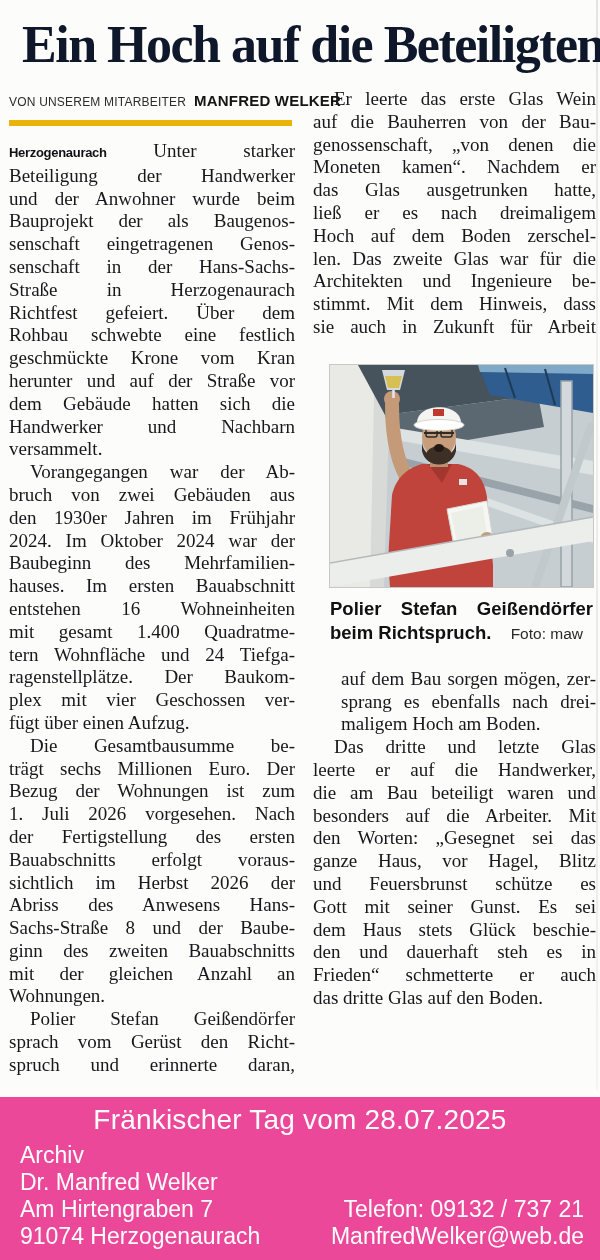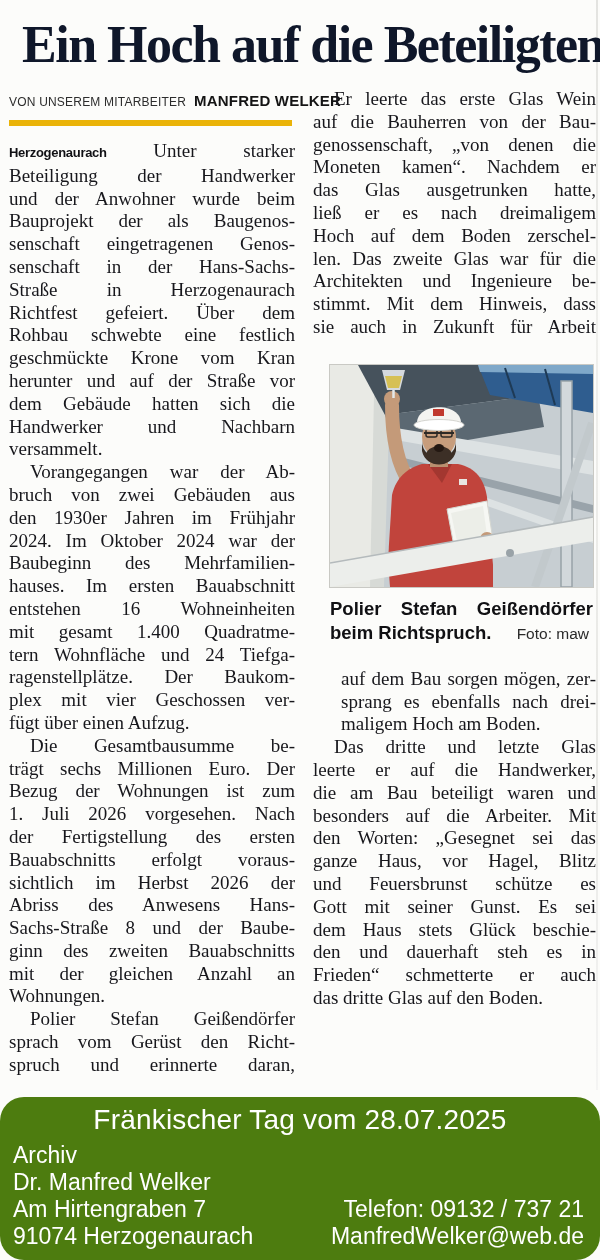--- a/index.html
+++ b/index.html
@@ -48,33 +48,33 @@
     width:263px; height:222px; overflow:hidden;
     outline:1px solid #c9c9c4; background:#c7ced2;
   }
   .caption{
     margin-top:10px; font-family:"Liberation Sans", sans-serif;
     font-size:18.5px; font-weight:700; color:#101013; line-height:24px;
   }
   .caption-l1{display:block; text-align:justify; text-align-last:justify;}
   .caption-l2{display:flex; align-items:baseline;}
   .caption-credit{
-    font-weight:400; font-size:15.5px; color:#2a2a2a; margin-left:auto; margin-right:4px;
+    font-weight:400; font-size:15.5px; color:#2a2a2a; margin-left:auto; margin-right:10px;
   }
   .after-photo{margin-top:22px;margin-left:28px;}
   
   .banner{
     position:absolute; left:0; top:1097px; width:600px; height:163px;
     font-family:"Liberation Sans", sans-serif; color:#ffffff;
   }
   .banner-title{
     position:absolute; left:0; top:7px; width:100%; text-align:center;
     font-size:28px; letter-spacing:.2px;
   }
-  .banner-address{position:absolute; left:13px; top:45px; font-size:23px; line-height:27px;}
+  .banner-address{position:absolute; left:20px; top:45px; font-size:23px; line-height:27px;}
   .banner-contact{position:absolute; right:16px; top:99px; font-size:23px; line-height:27px; text-align:right;}
   .banner .bline{display:block;}
 </style>
 </head>
 <body>
 
 <div class="sheet">
 
   <div class="edge-artifact"></div>
 
@@ -172,21 +172,21 @@
     </figure>
 
     <p class="para after-photo">
       <span class="lines"><span class="line">auf dem Bau sorgen mögen, zer-</span><span class="line">sprang es ebenfalls nach drei-</span><span class="line last">maligem Hoch am Boden.</span></span>
     </p>
     <p class="para indent">
       <span class="lines"><span class="line">Das dritte und letzte Glas</span><span class="line">leerte er auf die Handwerker,</span><span class="line">die am Bau beteiligt waren und</span><span class="line">besonders auf die Arbeiter. Mit</span><span class="line">den Worten: „Gesegnet sei das</span><span class="line">ganze Haus, vor Hagel, Blitz</span><span class="line">und Feuersbrunst schütze es</span><span class="line">Gott mit seiner Gunst. Es sei</span><span class="line">dem Haus stets Glück beschie-</span><span class="line">den und dauerhaft steh es in</span><span class="line">Frieden“ schmetterte er auch</span><span class="line last">das dritte Glas auf den Boden.</span></span>
     </p>
   </div>
 
-  <div class="banner" style="background: #4d7c0f; border-radius: 24px;">
+  <div class="banner" style="background: #ec4899;">
     <div class="banner-title">Fränkischer Tag vom 28.07.2025</div>
     <div class="banner-address">
         <span class="bline">Archiv</span>
         <span class="bline">Dr. Manfred Welker</span>
         <span class="bline">Am Hirtengraben 7</span>
         <span class="bline">91074 Herzogenaurach</span>
       </div>
     <div class="banner-contact">
         <span class="bline">Telefon: 09132 / 737 21</span>
         <span class="bline">ManfredWelker@web.de</span>

